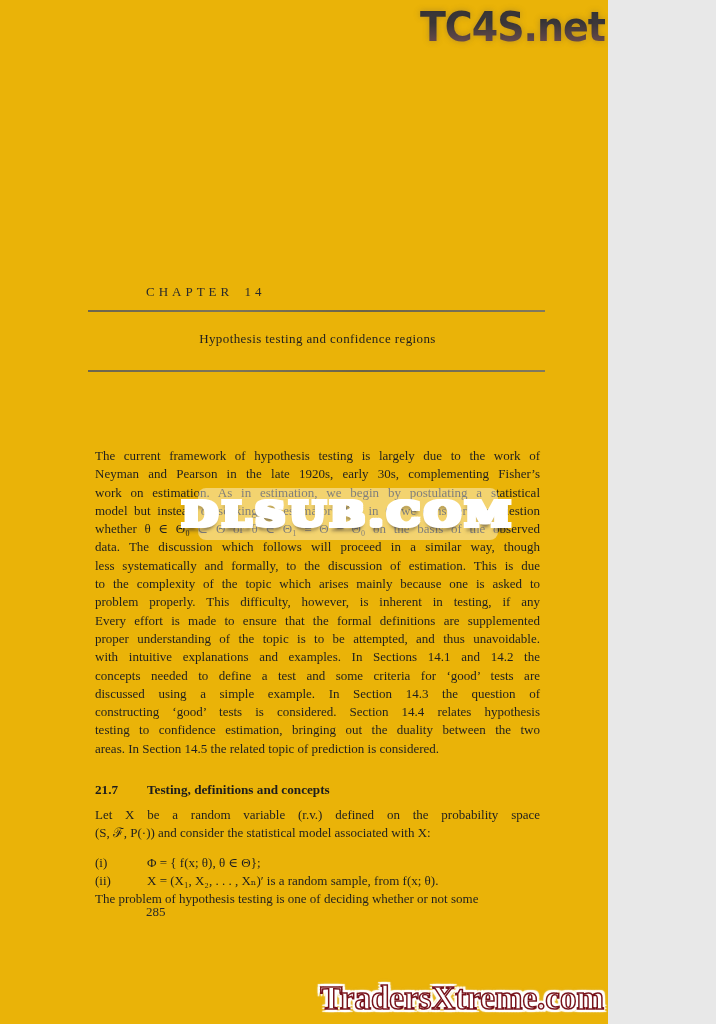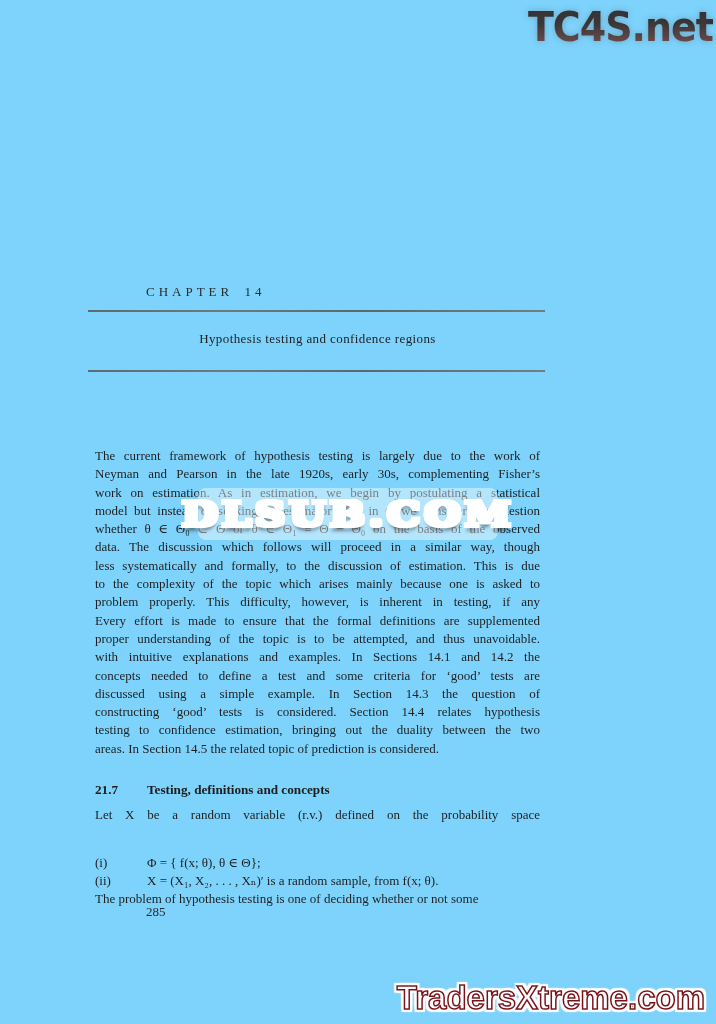--- a/index.html
+++ b/index.html
@@ -1,19 +1,19 @@
 <!DOCTYPE html>
 <html><head>
 <meta charset="utf-8">
 <style>
   * { margin:0; padding:0; box-sizing:border-box; }
   html,body { background:#e8e8e8; }
   .page {
-    position:relative; width:716px; height:1024px;
-    background:#7dd3fc; overflow:hidden;
+    position:relative; width:608px; height:1024px;
+    background:#eab308; overflow:hidden;
     font-family:"Liberation Serif","DejaVu Serif",serif;
     color:#242424;
   }
 
   
   .logo-top {
     position:absolute; top:5px; right:3px;
     font-family:"DejaVu Sans","Liberation Sans",sans-serif;
     font-weight:bold; font-size:38px; letter-spacing:-1px;
     color:#4a3b3b;
@@ -80,22 +80,22 @@
     -webkit-background-clip:text; background-clip:text;
     -webkit-text-fill-color:transparent;
     text-shadow:
       -2px -2px 0 #fff, 2px -2px 0 #fff, -2px 2px 0 #fff, 2px 2px 0 #fff,
       -2px 0 0 #fff, 2px 0 0 #fff, 0 -2px 0 #fff, 0 2px 0 #fff,
       0 5px 3px rgba(55,50,50,0.55);
   }
 
   
   .logo-bottom {
-    position:absolute; right:11px; bottom:7px;
-    font-family:Liberation Sans, sans-serif;
+    position:absolute; right:4px; bottom:7px;
+    font-family:Liberation Serif, serif;
     font-weight:bold; font-size:33px; letter-spacing:0;
     color:#cf5257;
     background:linear-gradient(#dd7a7c 15%, #cf5257 55%, #b63a3e 95%);
     -webkit-background-clip:text; background-clip:text;
     -webkit-text-fill-color:transparent;
     -webkit-text-stroke:1.5px #78121a;
     text-shadow:
       -3px -3px 1px #fff, 3px -3px 1px #fff, -3px 3px 1px #fff, 3px 3px 1px #fff,
       -3px 0 1px #fff, 3px 0 1px #fff, 0 -3px 1px #fff, 0 3px 1px #fff,
       0 0 6px rgba(200,200,200,0.8);
@@ -137,20 +137,21 @@
     <span>DLSUB.COM</span>
   </div>
 
   <div class="section-heading">
     <span class="section-number">21.7</span>
     <span>Testing, definitions and concepts</span>
   </div>
 
   <div class="section-para">
     <div class="bline">Let  X  be  a  random  variable  (r.v.)  defined  on  the  probability  space</div>
+    <div class="bline last">(S, ℱ, P(·)) and consider the statistical model associated with X:</div>
   </div>
 
   <div class="item-list">
     <div class="item-row">
       <span class="item-label">(i)</span>
       <span>Φ = { f(x; θ), θ ∈ Θ};</span>
     </div>
     <div class="item-row">
       <span class="item-label">(ii)</span>
       <span>X = (X₁, X₂, . . . , Xₙ)′ is a random sample, from  f(x; θ).</span>

